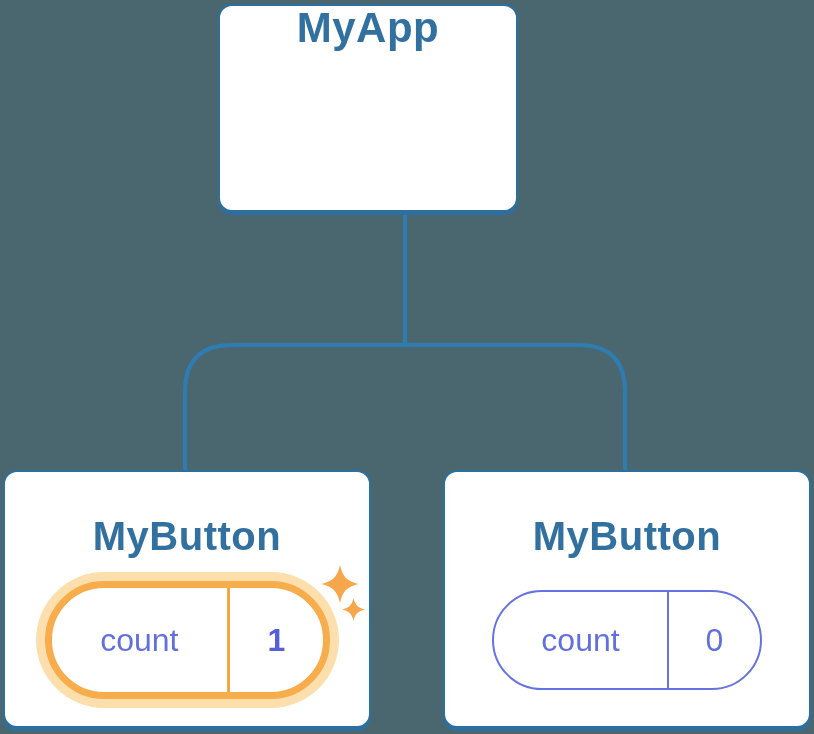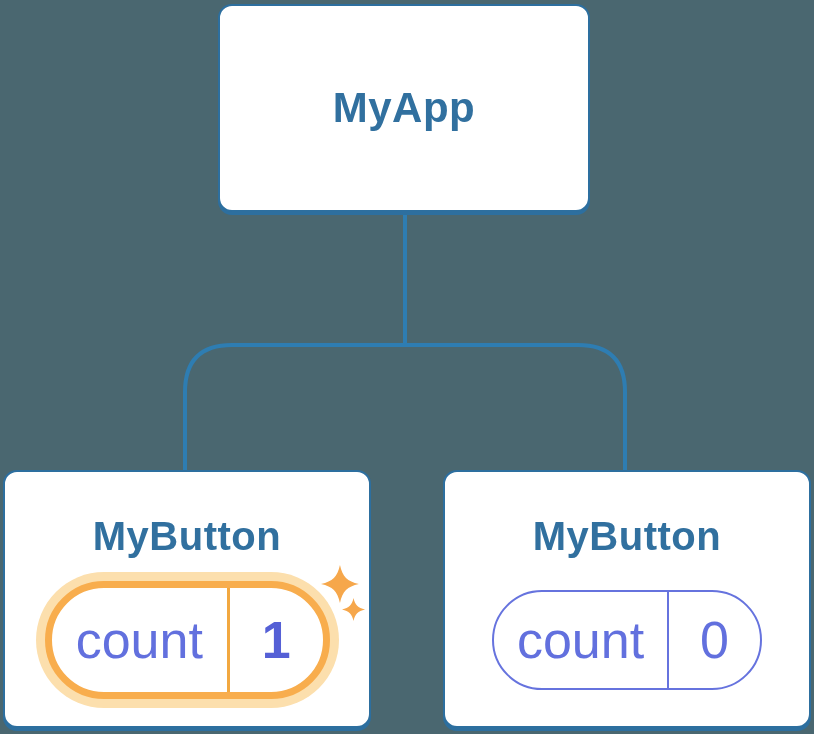--- a/index.html
+++ b/index.html
@@ -22,22 +22,21 @@
     border-radius: 14px;
     box-shadow: 0 3px 0 #2d6f9f;
     box-sizing: border-box;
     display: flex;
     flex-direction: column;
     align-items: center;
     z-index: 1;
   }
   .card-root {
     left: 218px; top: 4px;
-    width: 372px; height: 208px;
-    justify-content: center;
+    width: 300px; height: 208px;
   }
   .card-child-left  { left: 3px;   top: 470px; width: 368px; height: 258px; }
   .card-child-right { left: 443px; top: 470px; width: 368px; height: 258px; }
   .card-title {
     color: #31709f;
     font-weight: 700;
     font-size: 40px;
     line-height: 44px;
     letter-spacing: 0.5px;
   }
@@ -61,21 +60,21 @@
     width: 270px; height: 100px;
     border: 2px solid #6673de;
     border-radius: 52px;
     margin-top: 32px;
   }
   .pill-key, .pill-value {
     display: flex;
     align-items: center;
     justify-content: center;
     color: #6270de;
-    font-size: 52px;
+    font-size: 32px;
   }
   .pill-key { flex: 1.9; }
   .pill-value { flex: 1; }
   .pill-highlight .pill-key { border-right: 3px solid #f2a840; }
   .pill-normal   .pill-key { border-right: 2px solid #6673de; }
   .pill-highlight .pill-value { font-weight: 700; color: #5560d6; }
   .sparkles {
     position: absolute;
     left: 310px; top: 90px;
     width: 60px; height: 70px;

